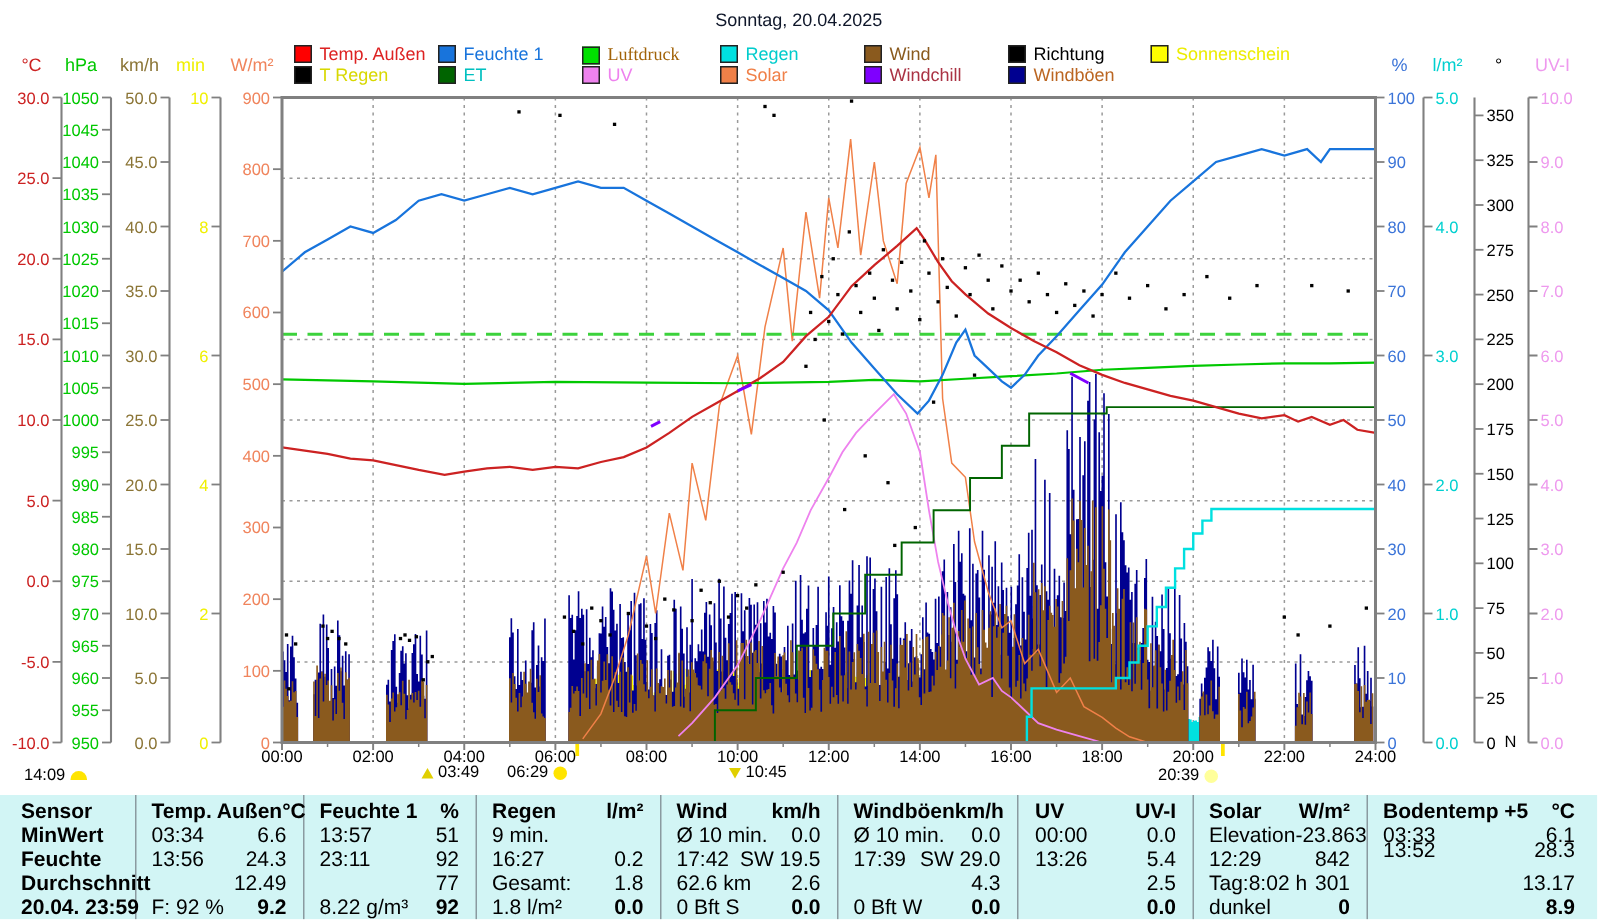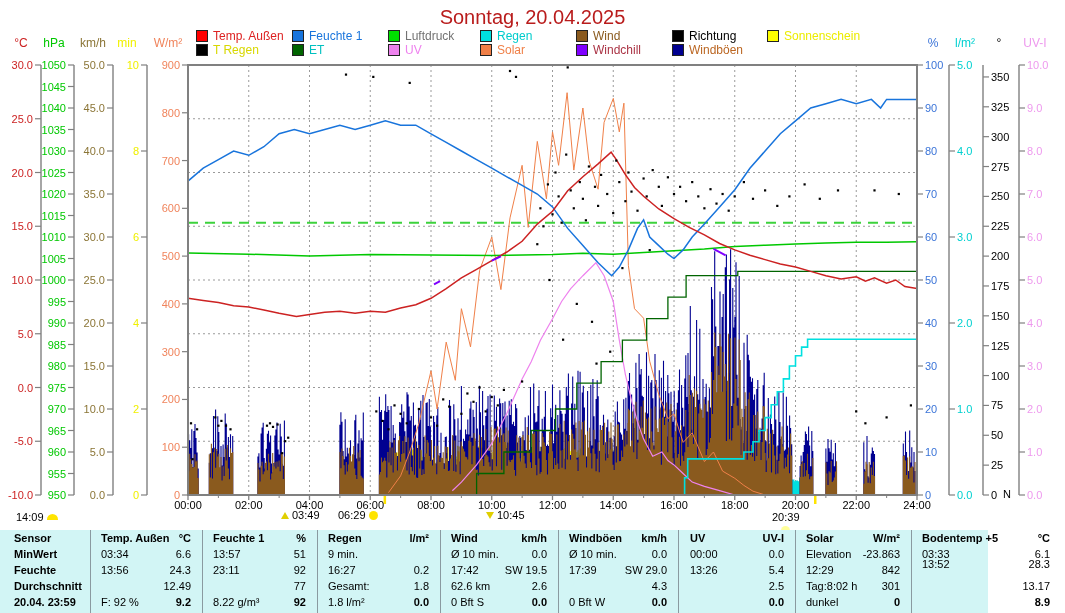--- a/index.html
+++ b/index.html
@@ -1,31 +1,31 @@
 <!DOCTYPE html>
 <html><head>
 <meta charset="utf-8">
 <style>
   html,body{margin:0;padding:0;background:#fff;}
   .screen{position:relative;width:1065px;height:613px;background:#fff;overflow:hidden;
           font-family:"Liberation Sans",sans-serif;}
   .title{position:absolute;top:6px;left:0;width:100%;text-align:center;
-         font-size:20px;color:#b91c1c;}
+         font-size:12px;color:#0f172a;}
   .legend{position:absolute;top:0;left:0;}
   .legend-item{position:absolute;display:flex;align-items:center;font-size:12px;white-space:nowrap;}
   .legend-box{width:10px;height:10px;border:1px solid #222;margin-right:5px;flex:0 0 auto;}
   .xlabels div{position:absolute;font-size:11px;color:#000;transform:translateX(-50%);}
   .astro-item{position:absolute;display:flex;align-items:center;font-size:11px;color:#000;gap:3px;}
   .ic{display:inline-block;}
   .ic-sun{width:9px;height:9px;border-radius:50%;background:#ffe400;}
   .ic-pale-sun{width:9px;height:9px;border-radius:50%;background:#ffff9a;}
   .ic-half-sun{width:11px;height:6px;border-radius:6px 6px 0 0;background:#ffe400;}
   .ic-up-mark{width:0;height:0;border-left:4px solid transparent;border-right:4px solid transparent;border-bottom:7px solid #e0cf00;}
   .ic-down-mark{width:0;height:0;border-left:4px solid transparent;border-right:4px solid transparent;border-top:7px solid #e0cf00;}
-  .itable{position:absolute;left:0;top:530px;width:988px;height:83px;background:#d2f5f5;font-size:11px;color:#000;}
+  .itable{position:absolute;left:0;top:530px;width:1065px;height:83px;background:#d2f5f5;font-size:14px;color:#000;}
   .sep{position:absolute;top:0;width:1px;height:83px;background:#8a9aa0;}
   .tcol{position:absolute;top:0;}
   .trow{position:absolute;left:0;right:0;display:flex;justify-content:space-between;}
   .trow .lft{padding-left:6px;white-space:nowrap;}
   .trow .rgt{padding-right:8px;white-space:nowrap;text-align:right;}
   .bold{font-weight:bold;}
 </style>
 </head>
 <body>
 
@@ -33,21 +33,21 @@
   <div class="title">Sonntag, 20.04.2025</div>
   <div class="legend" id="legend">
       <div class="legend-item" style="left: 196px; top: 29px; color: rgb(221, 34, 34);">
         <span class="legend-box" style="background: rgb(255, 0, 0);"></span>
         <span>Temp. Außen</span>
       </div>
       <div class="legend-item" style="left: 292px; top: 29px; color: rgb(24, 116, 220);">
         <span class="legend-box" style="background: rgb(24, 116, 220);"></span>
         <span>Feuchte 1</span>
       </div>
-      <div class="legend-item" style="left: 388px; top: 29px; color: #737373;">
+      <div class="legend-item" style="left: 388px; top: 29px; color: #a16207; font-family: Liberation Serif, serif;">
         <span class="legend-box" style="background: rgb(0, 224, 0);"></span>
         <span>Luftdruck</span>
       </div>
       <div class="legend-item" style="left: 480px; top: 29px; color: rgb(0, 204, 204);">
         <span class="legend-box" style="background: rgb(0, 224, 224);"></span>
         <span>Regen</span>
       </div>
       <div class="legend-item" style="left: 576px; top: 29px; color: rgb(138, 90, 30);">
         <span class="legend-box" style="background: rgb(138, 90, 30);"></span>
         <span>Wind</span>
@@ -549,21 +549,21 @@
         <span>03:49</span>
       </div>
       <div class="astro-item" style="left: 338px; top: 509px;">
         <span>06:29</span>
         <span class="ic ic-sun"></span>
       </div>
       <div class="astro-item" style="left: 486px; top: 509px;">
         <span class="ic ic-down-mark"></span>
         <span>10:45</span>
       </div>
-      <div class="astro-item" style="left: 772px; top: 511px; flex-direction: column;">
+      <div class="astro-item" style="left: 772px; top: 511px;">
         <span>20:39</span>
         <span class="ic ic-pale-sun"></span>
       </div>
     </div>
   <div class="itable" id="itable">
       <div class="sep" style="left: 90px;"></div>
       <div class="sep" style="left: 202px;"></div>
       <div class="sep" style="left: 317px;"></div>
       <div class="sep" style="left: 440px;"></div>
       <div class="sep" style="left: 558px;"></div>

